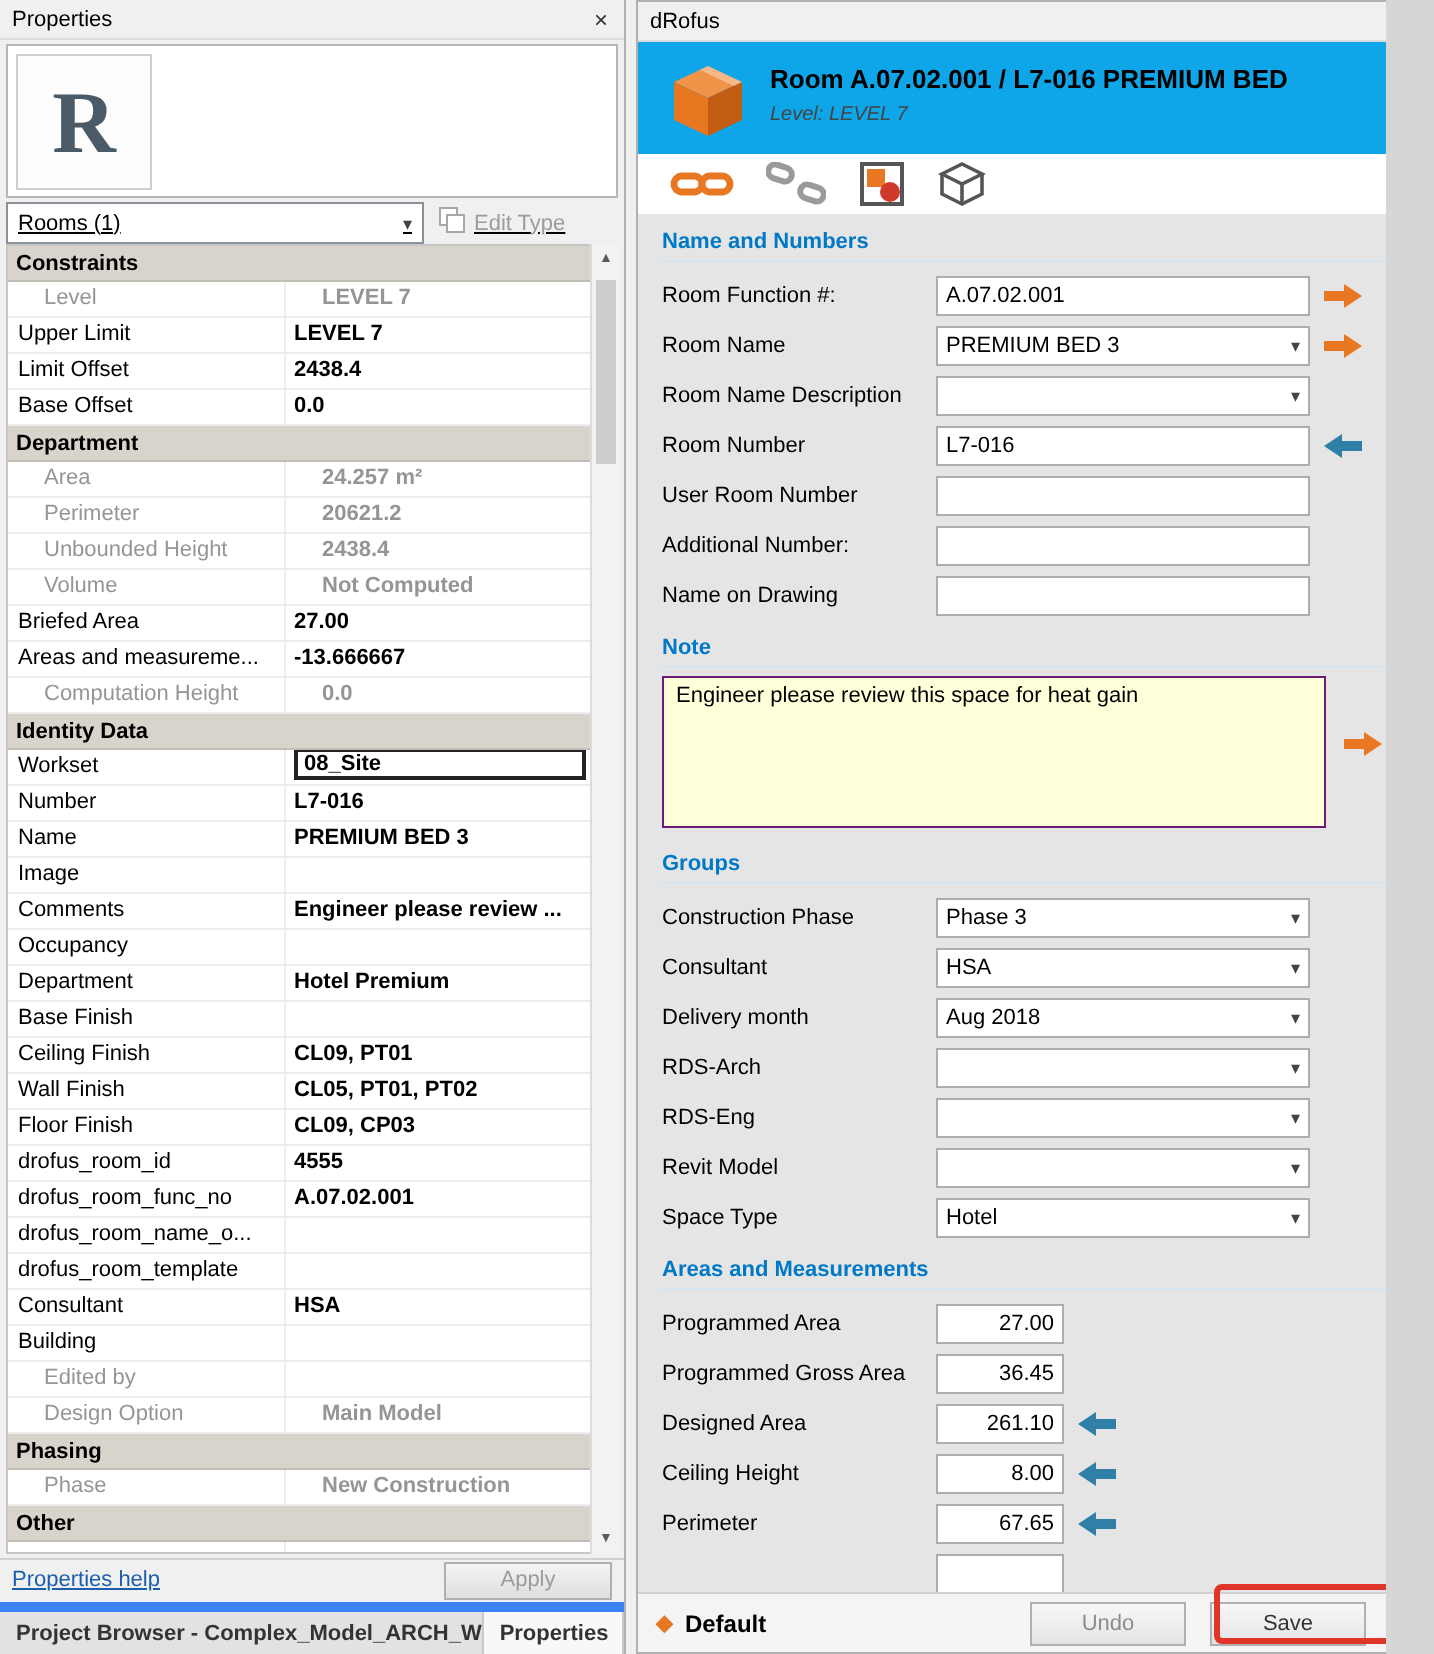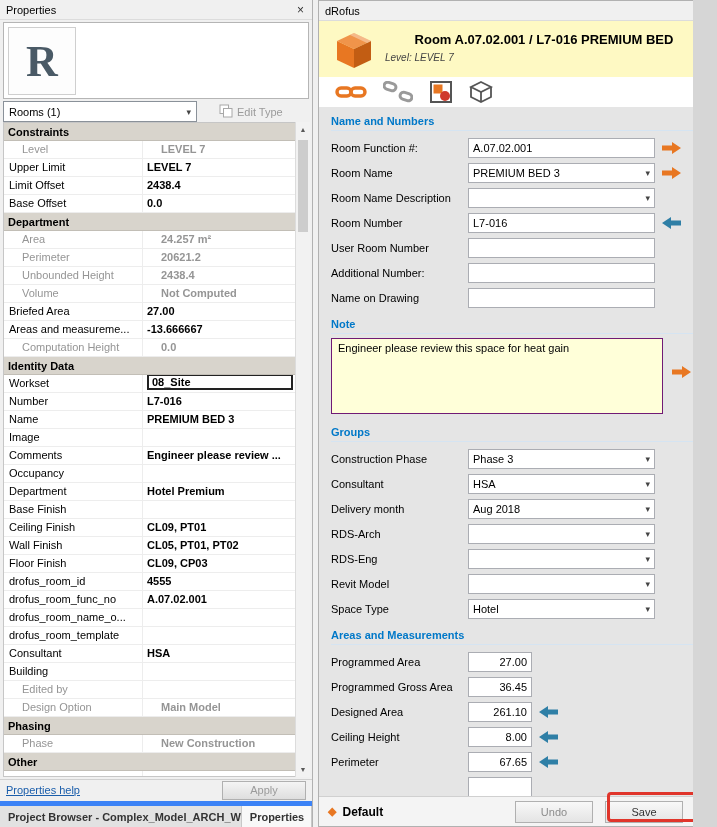--- a/index.html
+++ b/index.html
@@ -8,21 +8,21 @@
 
   
   .titlebar { height:20px; display:flex; align-items:center; padding:0 6px; background:#f0f0f0; border-bottom:1px solid #dcdcdc; }
   .titlebar .tname { font-size:11px; }
   .titlebar .close { margin-left:auto; font-size:12px; color:#333; cursor:pointer; line-height:1; padding:0 2px; }
 
   
   .left-panel { position:absolute; left:0; top:0; width:313px; height:827px; background:#f0f0f0; border-right:1px solid #b1b1b1; }
   .typebox { position:absolute; left:3px; top:22px; width:306px; height:77px; background:#fff; border:1px solid #b5b5b5; }
   .thumb { position:absolute; left:4px; top:4px; width:68px; height:68px; border:1px solid #cfcfcf; display:flex; align-items:center; justify-content:center; font-size:44px; font-weight:bold; color:#4a5a66; font-family:"Liberation Serif", serif; background:#fdfdfd; }
-  .filterrow { position:absolute; left:3px; top:101px; width:306px; height:21px; display:flex; gap:20px; align-items:stretch; }
+  .filterrow { position:absolute; left:3px; top:101px; width:306px; height:21px; display:flex; gap:5px; align-items:stretch;text-decoration:underline; }
   .combo { flex:1; border:1px solid #8a9199; background:#fff; display:flex; align-items:center; padding:0 5px; }
   .combo .chev { margin-left:auto; font-size:9px; color:#444; }
   .etbtn { width:92px; display:flex; align-items:center; gap:4px; color:#9b9b9b; padding:0 2px;text-align:center; }
 
   .grid { position:absolute; left:3px; top:122px; width:292px; height:655px; background:#eab308; border:1px solid #c6c6c6; border-right:none; overflow:hidden; }
   .sec { height:18px; background:#d8d4cc; border-bottom:1px solid #c2beb6; display:flex; align-items:center; padding-left:4px; font-weight:bold; }
   .r { height:18px; display:flex; border-bottom:1px solid #ededed; background:#fff; }
   .l { width:139px; padding:2px 0 0 5px; border-right:1px solid #ededed; white-space:nowrap; overflow:hidden; }
   .v { flex:1; padding:2px 0 0 4px; white-space:nowrap; overflow:hidden;font-weight:bold; }
   .g { color:#959595;padding-left:18px; }
@@ -38,21 +38,21 @@
   .phelp { color:#1b5eab; text-decoration:underline; cursor:pointer; }
   .applybtn { margin-left:auto; width:84px; height:19px; background:linear-gradient(#f4f4f4,#dedede); border:1px solid #b0b0b0; color:#9b9b9b; display:flex; align-items:center; justify-content:center; }
 
   .ptabs { position:absolute; left:0; top:801px; width:100%; height:26px; background:#e9e9e9; border-top:5px solid #3b82f6; display:flex; align-items:stretch;font-weight:bold; }
   .ptab { display:flex; align-items:center; padding:0 8px; border-right:1px solid #c8c8c8; color:#333; white-space:nowrap; overflow:hidden; }
   .ptab.t1 { width:247px; background:#e2e2e2; }
   .ptab.active { background:#f8f8f8; }
 
   
   .right-panel { position:absolute; left:318px; top:0; width:399px; height:827px; background:#fff; border:1px solid #b1b1b1; }
-  .rheader { position:absolute; left:0; top:20px; width:100%; height:56px; background:#fef9c3;text-align:center; }
+  .rheader { position:absolute; left:0; top:20px; width:100%; height:56px; background:#0ea5e9; }
   .rlogo { position:absolute; left:14px; top:8px; }
   .rtitle-text { position:absolute; left:66px; top:11px; font-size:13px; font-weight:bold; white-space:nowrap; overflow:hidden; width:318px; }
   .rsub { position:absolute; left:66px; top:31px; font-size:10px; font-style:italic; color:#444; }
   .rtoolbar { position:absolute; left:16px; top:78px; height:26px; display:flex; gap:16px; align-items:center; }
   .ticon { display:flex; align-items:center; cursor:pointer; }
 
   .rbody { position:absolute; left:0; top:106px; width:382px; height:691px; overflow:hidden; background:#e5e5e5; }
   .shead { color:#0078c8; font-weight:bold; padding:8px 0 3px 0; margin:0 6px 4px 12px; border-bottom:1px solid #d5e4f2; }
   .frow { display:flex; align-items:center; height:25px; padding-left:12px; }
   .flabel { width:137px; white-space:nowrap; overflow:hidden; }

